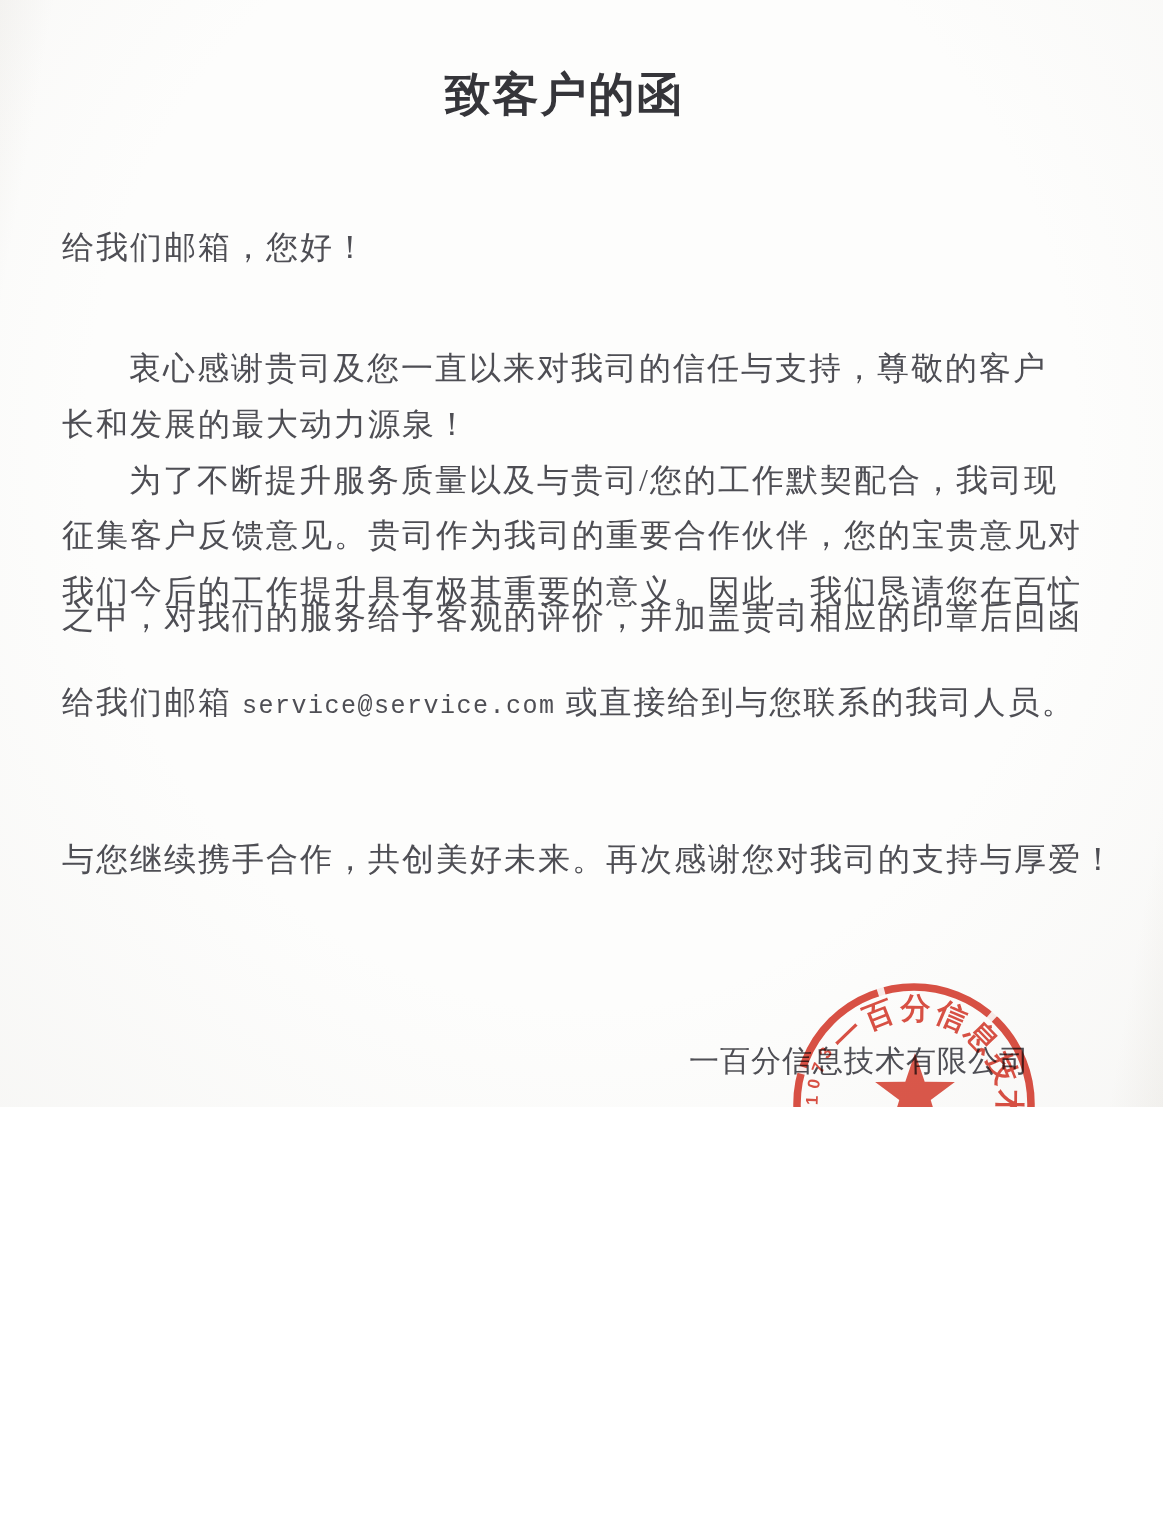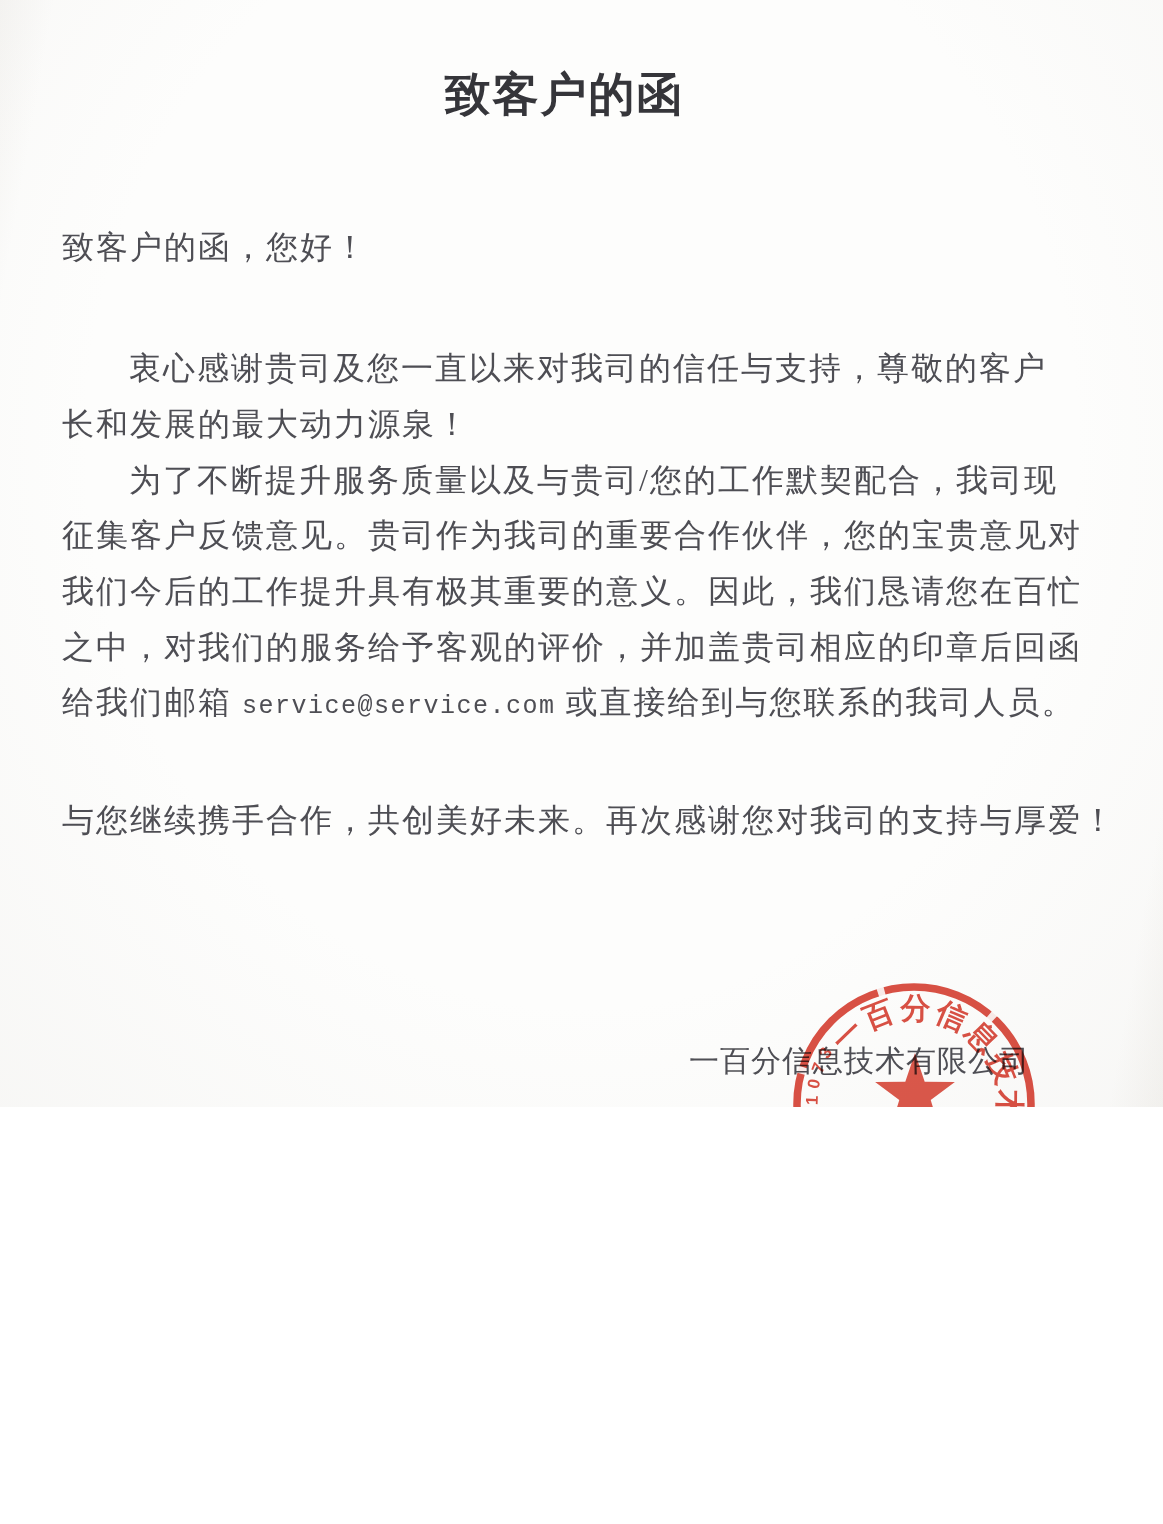--- a/index.html
+++ b/index.html
@@ -61,32 +61,32 @@
   }
   .seal-star{fill:#d6392b;opacity:0.96;}
 </style>
 </head>
 <body>
 
 <div class="page">
 
   <div class="title">致客户的函</div>
 
-  <div class="greeting">致客户的函，您好！</div>
+  <div class="greeting">给我们邮箱，您好！</div>
 
   <div class="bodyline indent" style="top:347px">衷心感谢贵司及您一直以来对我司的信任与支持，尊敬的客户</div>
   <div class="bodyline" style="top:403px">长和发展的最大动力源泉！</div>
 
   <div class="bodyline indent" style="top:459px">为了不断提升服务质量以及与贵司/您的工作默契配合，我司现</div>
   <div class="bodyline" style="top:514px">征集客户反馈意见。贵司作为我司的重要合作伙伴，您的宝贵意见对</div>
   <div class="bodyline" style="top:570px">我们今后的工作提升具有极其重要的意义。因此，我们恳请您在百忙</div>
-  <div class="bodyline" style="top:626px">之中，对我们的服务给予客观的评价，并加盖贵司相应的印章后回函</div>
+  <div class="bodyline" style="top:596px">之中，对我们的服务给予客观的评价，并加盖贵司相应的印章后回函</div>
   <div class="bodyline" style="top:681px"><span>给我们邮箱 </span><span class="mono">service@service.com</span><span> 或直接给到与您联系的我司人员。</span></div>
 
-  <div class="bodyline" style="top:799px">与您继续携手合作，共创美好未来。再次感谢您对我司的支持与厚爱！</div>
+  <div class="bodyline" style="top:838px">与您继续携手合作，共创美好未来。再次感谢您对我司的支持与厚爱！</div>
 
   <div class="signature">一百分信息技术有限公司</div>
 
   <svg class="seal" id="seal-svg" viewBox="0 0 300 300">
     <circle class="seal-ring" id="seal-ring" cx="150" cy="150" r="117" stroke="#d6392b"></circle>
     <path class="seal-star" id="seal-star" d="M151,99 L160.7,127.7 L190.9,128 L166.7,146.1 L175.7,175 L151,157.5 L126.3,175 L135.3,146.1 L111.1,128 L141.3,127.7 Z" fill="#d6392b"></path>
     <g id="seal-ring-text">
         <text x="83.3" y="80.9" transform="rotate(-44.0 83.3 80.9)" class="seal-char" fill="#d6392b">一</text>
         <text x="114.7" y="60.7" transform="rotate(-21.6 114.7 60.7)" class="seal-char" fill="#d6392b">百</text>
         <text x="151.3" y="54.0" transform="rotate(0.8 151.3 54.0)" class="seal-char" fill="#d6392b">分</text>

